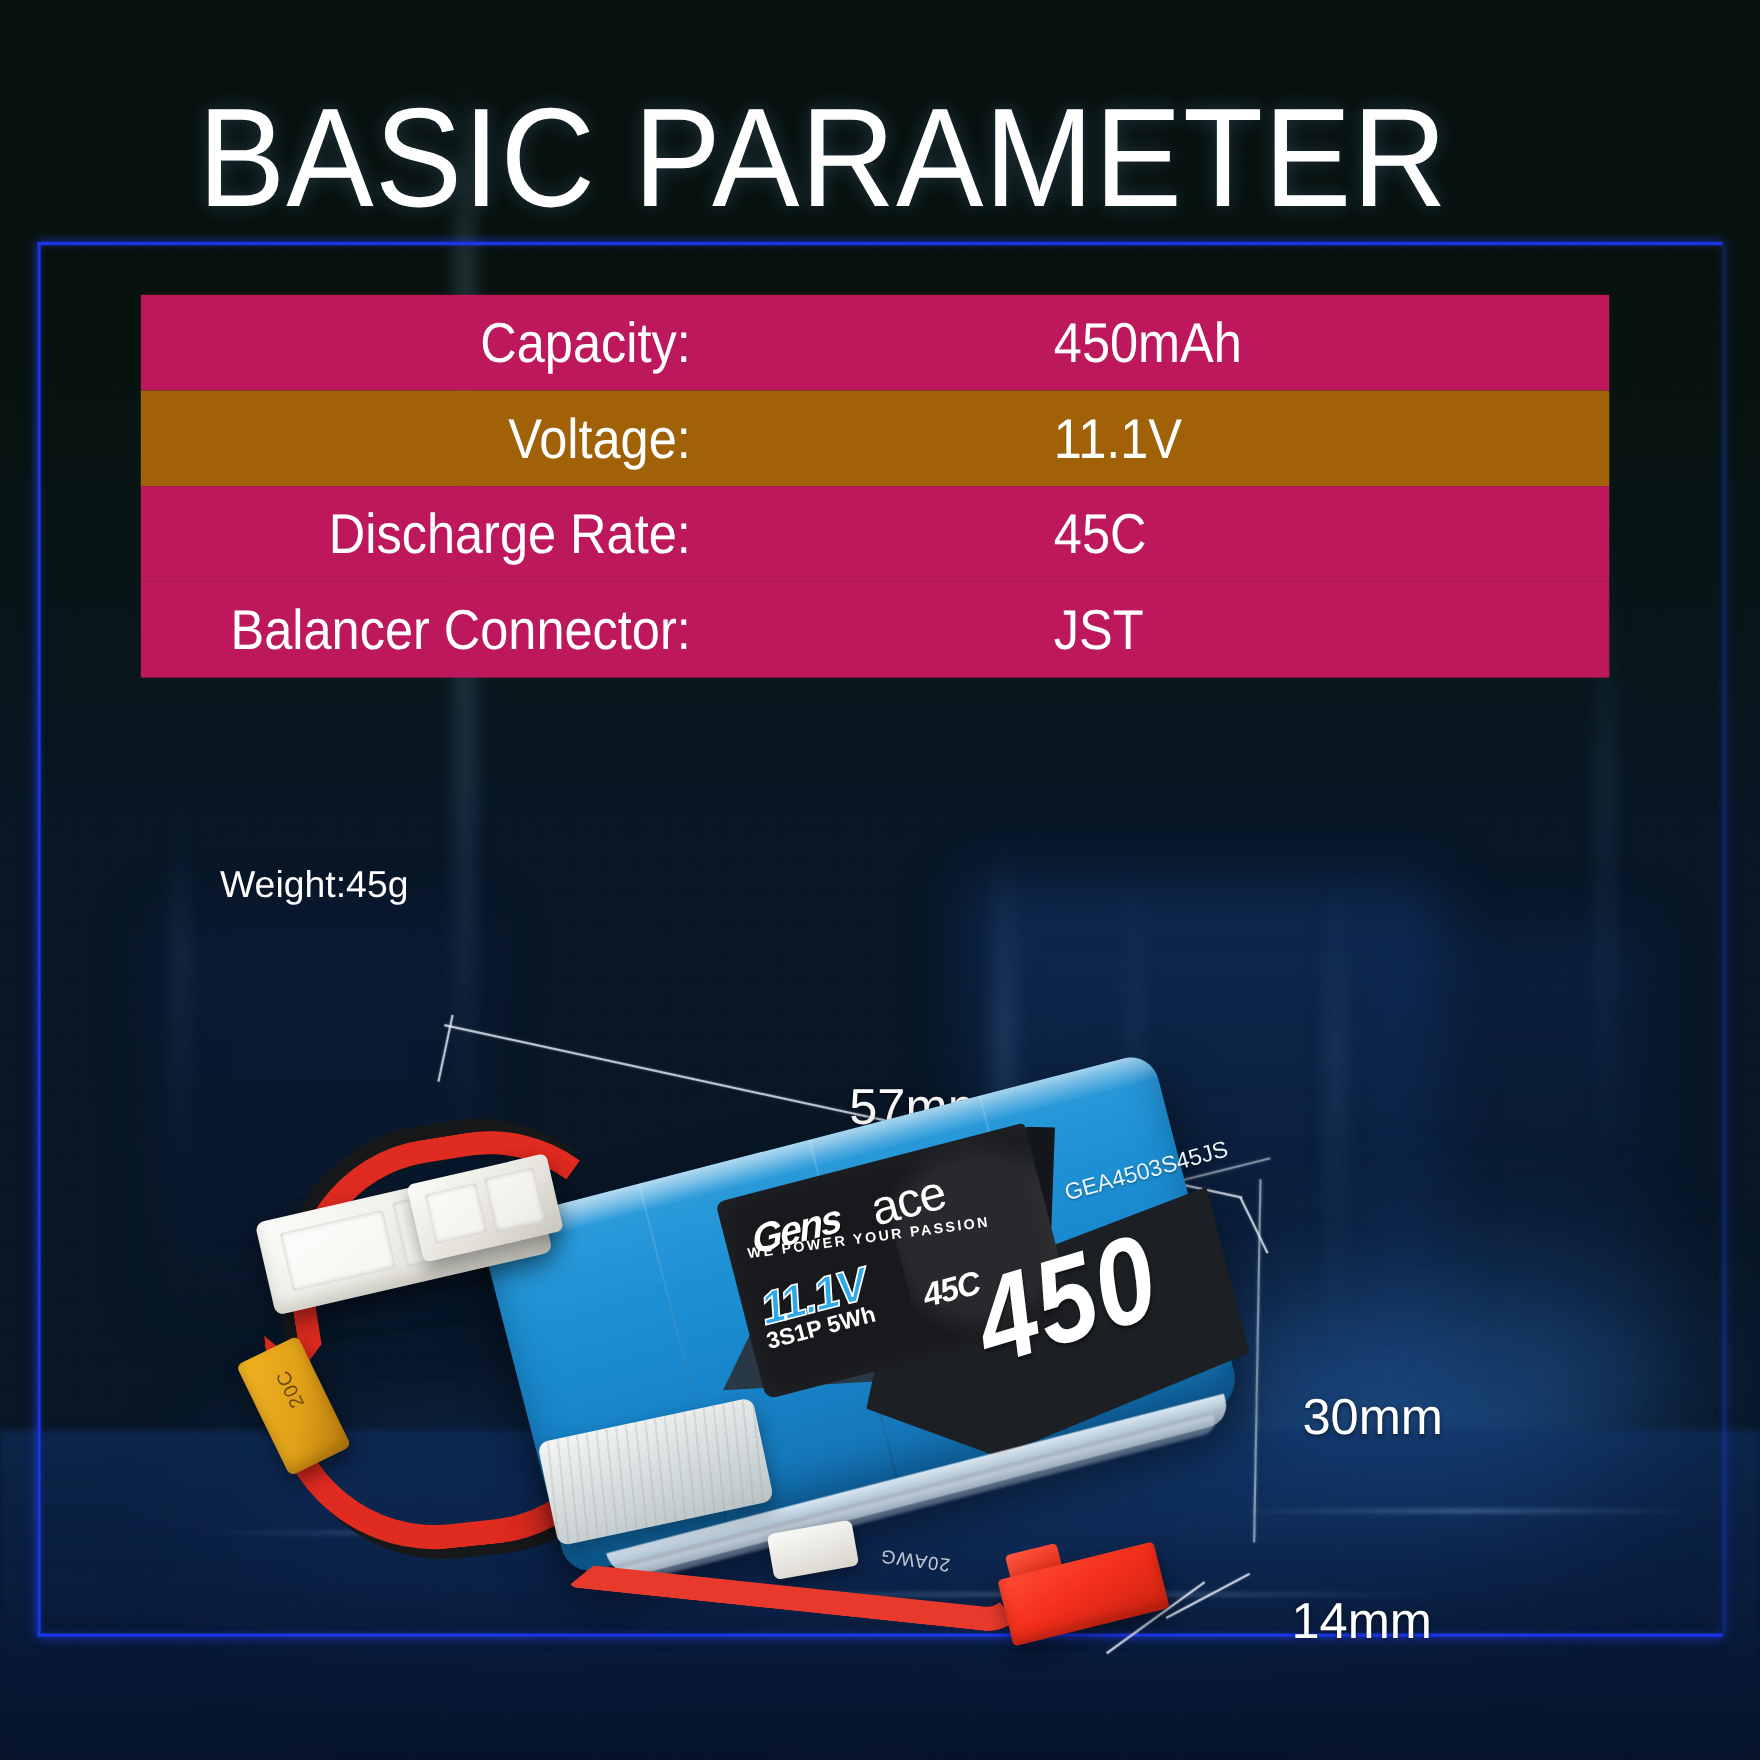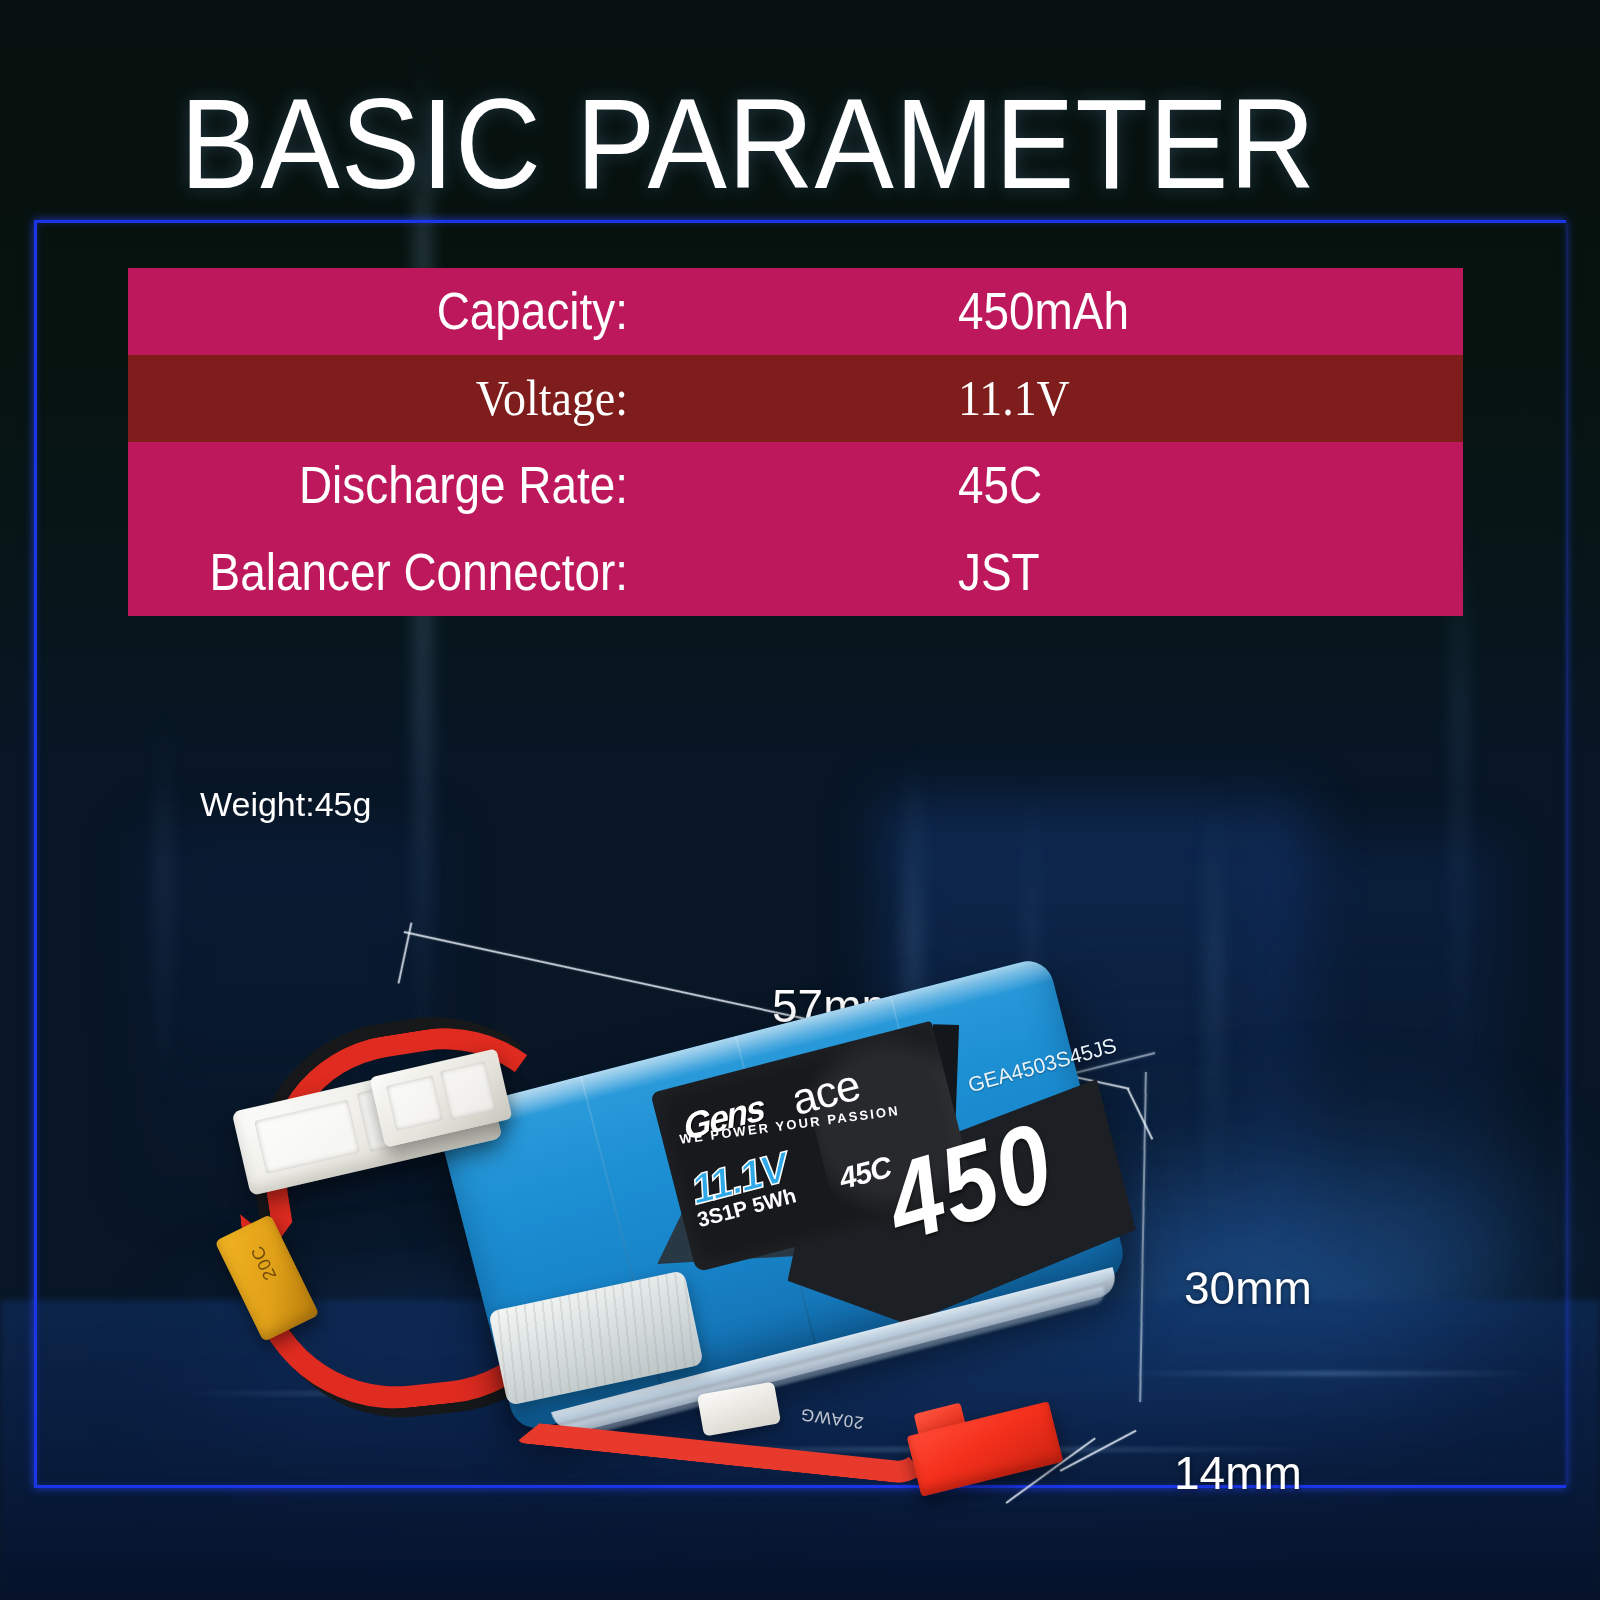--- a/index.html
+++ b/index.html
@@ -93,21 +93,21 @@
   
   .spec-table{
     position:absolute; left:128px; top:268px; width:1335px;
   }
   .spec-row{
     display:flex; align-items:center;
     height:87px;
     position:relative;
   }
   .spec-row.odd  { background:#be185d; }
-  .spec-row.even { background:#7f1d1d;font-family:Liberation Serif, serif; }
+  .spec-row.even { background:#a16207; }
   .spec-row:nth-child(5){ height:86px;justify-content:center; }
   .spec-label{
     width:500px; text-align:right;
     color:#fff; font-size:51px; line-height:1;
     transform:scaleX(.90); transform-origin:right center;
     white-space:nowrap;
     padding-right:0;
   }
   .spec-value{
     margin-left:330px;

